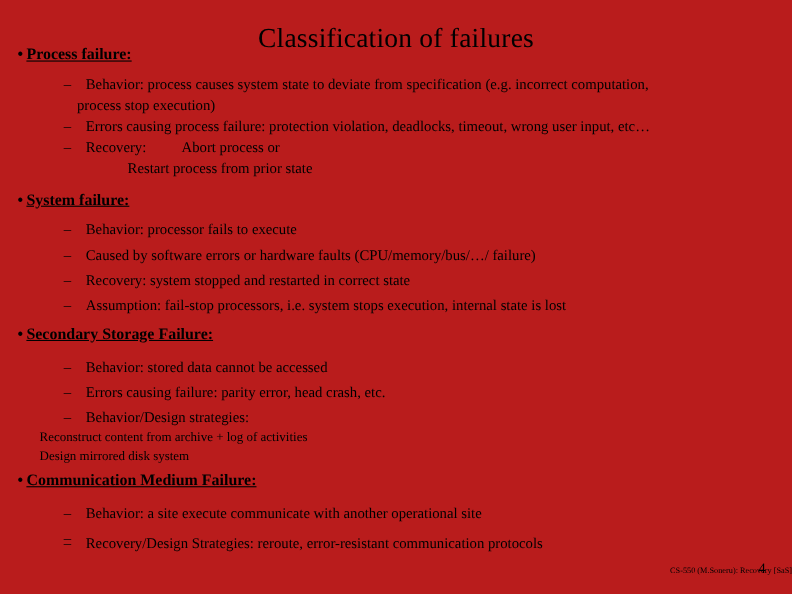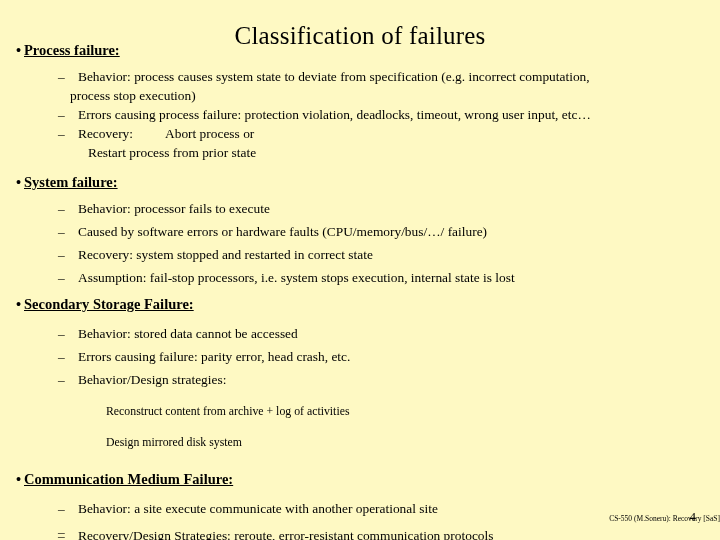--- a/index.html
+++ b/index.html
@@ -13,21 +13,21 @@
     height: 540px;
     overflow: hidden;
     font-family: "Liberation Serif", "DejaVu Serif", serif;
     color: #000000;
     position: relative;
   }
   .slide {
     position: relative;
     width: 720px;
     height: 540px;
-    background: #fef9c3;
+    background: #b91c1c;
   }
 
   
   .slide-title {
     position: absolute;
     top: 4px;
     left: 0;
     width: 720px;
     text-align: center;
     font-size: 25px;
@@ -83,29 +83,29 @@
     left: 58px;
     top: 0;
     font-size: 13.4px;
     line-height: 19px;
   }
   .lvl2.nodash { padding-left: 70px; }
 
   
   .cont-tab {
     margin: 0;
-    padding-left: 88px;
+    padding-left: 116px;
     font-size: 13.4px;
     line-height: 19px;
   }
 
   
   .lvl3 {
-    margin: 14px;
-    padding-left: 92px;
+    margin: 0;
+    padding-left: 36px;
     font-size: 11.8px;
     line-height: 17px;
   }
 
   
   .tabgap { display: inline-block; width: 32px; }
 
   .gap-sm { height: 4px; }
   .gap-md { height: 7px; }
   .gap-lg { height: 10px; }

